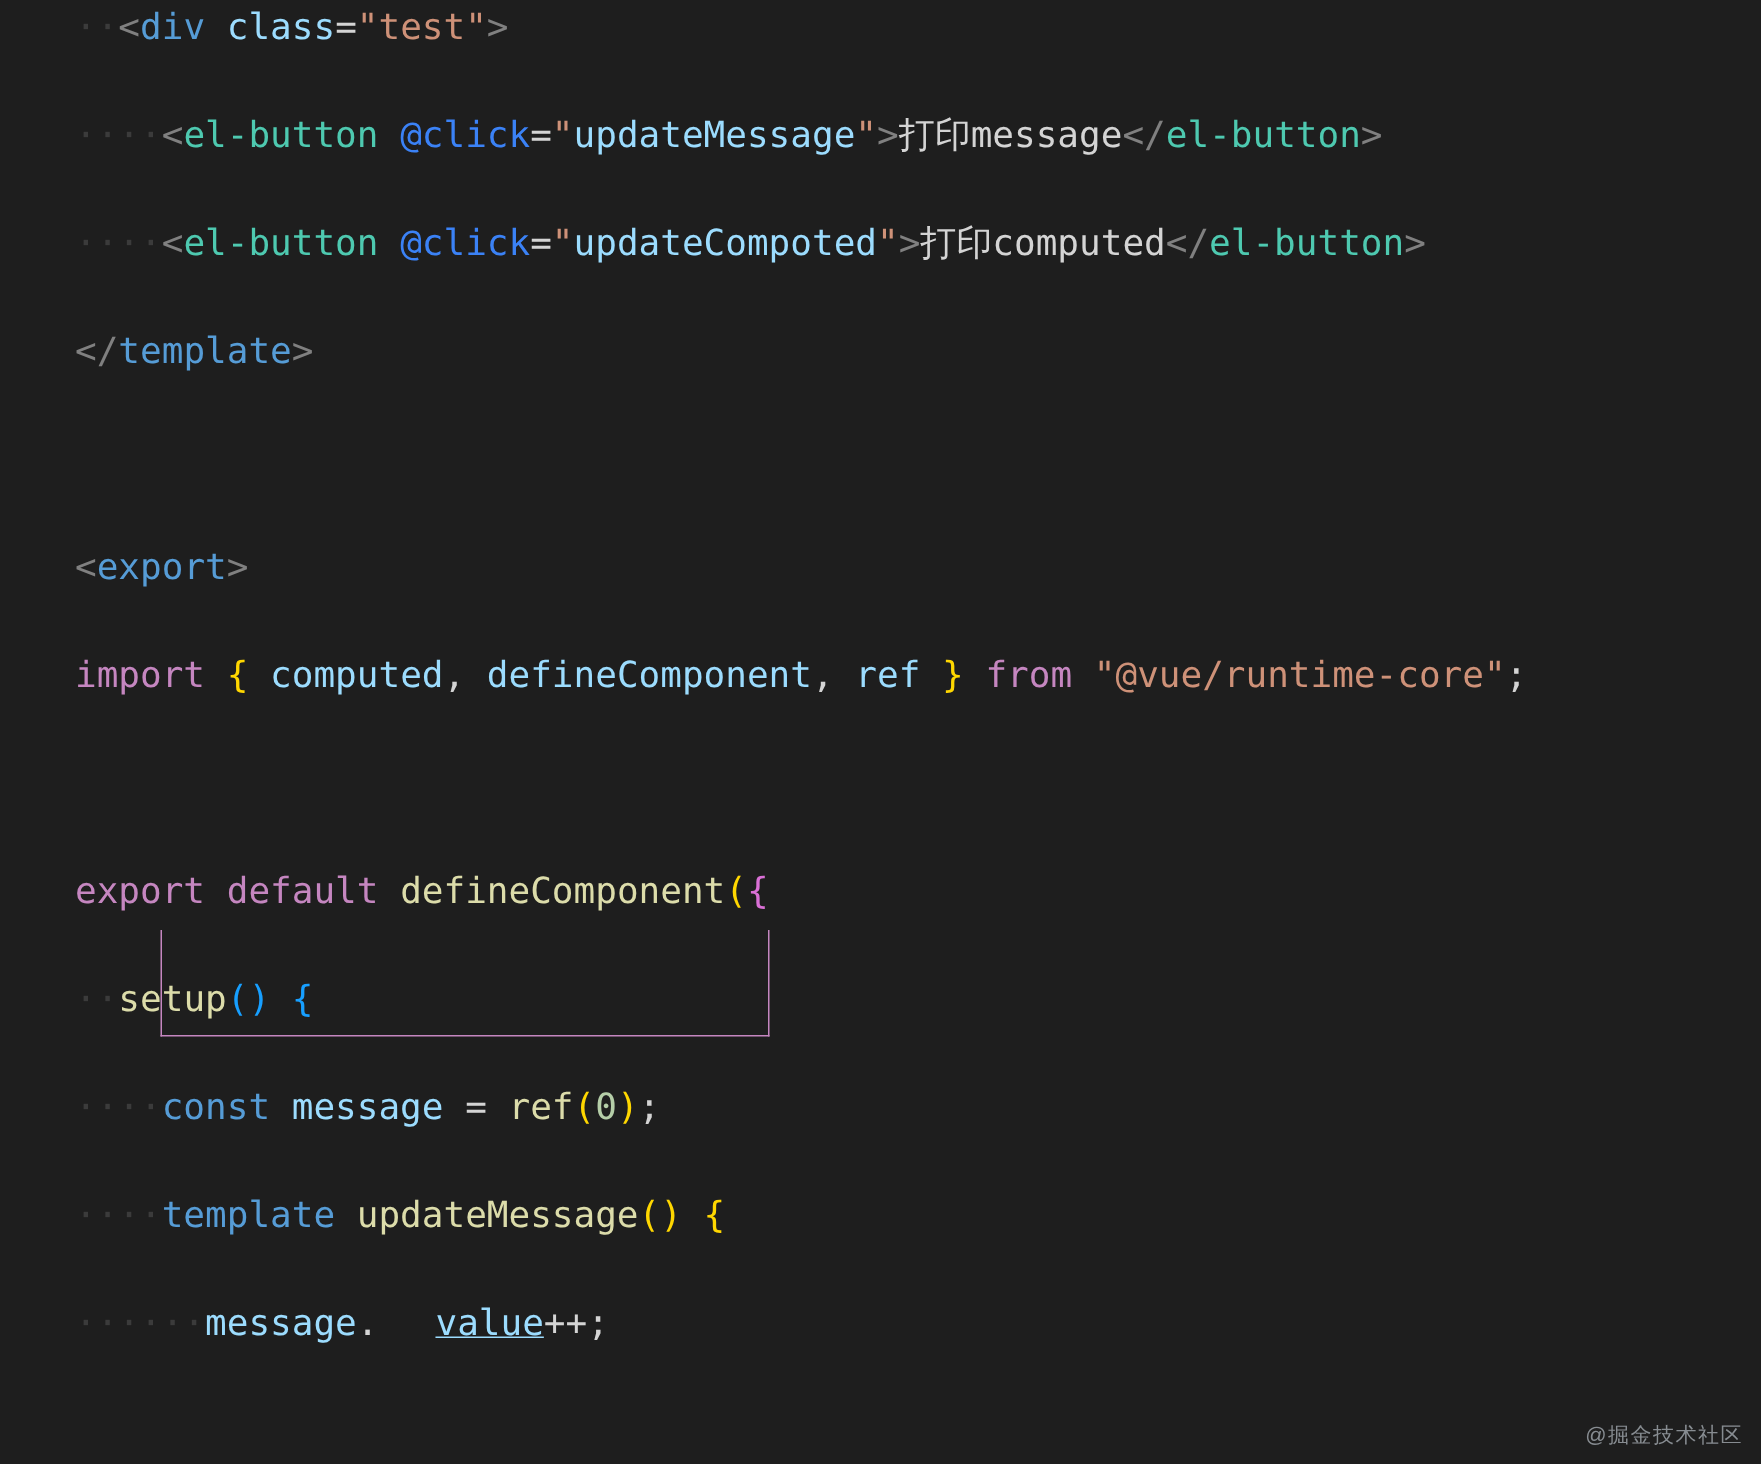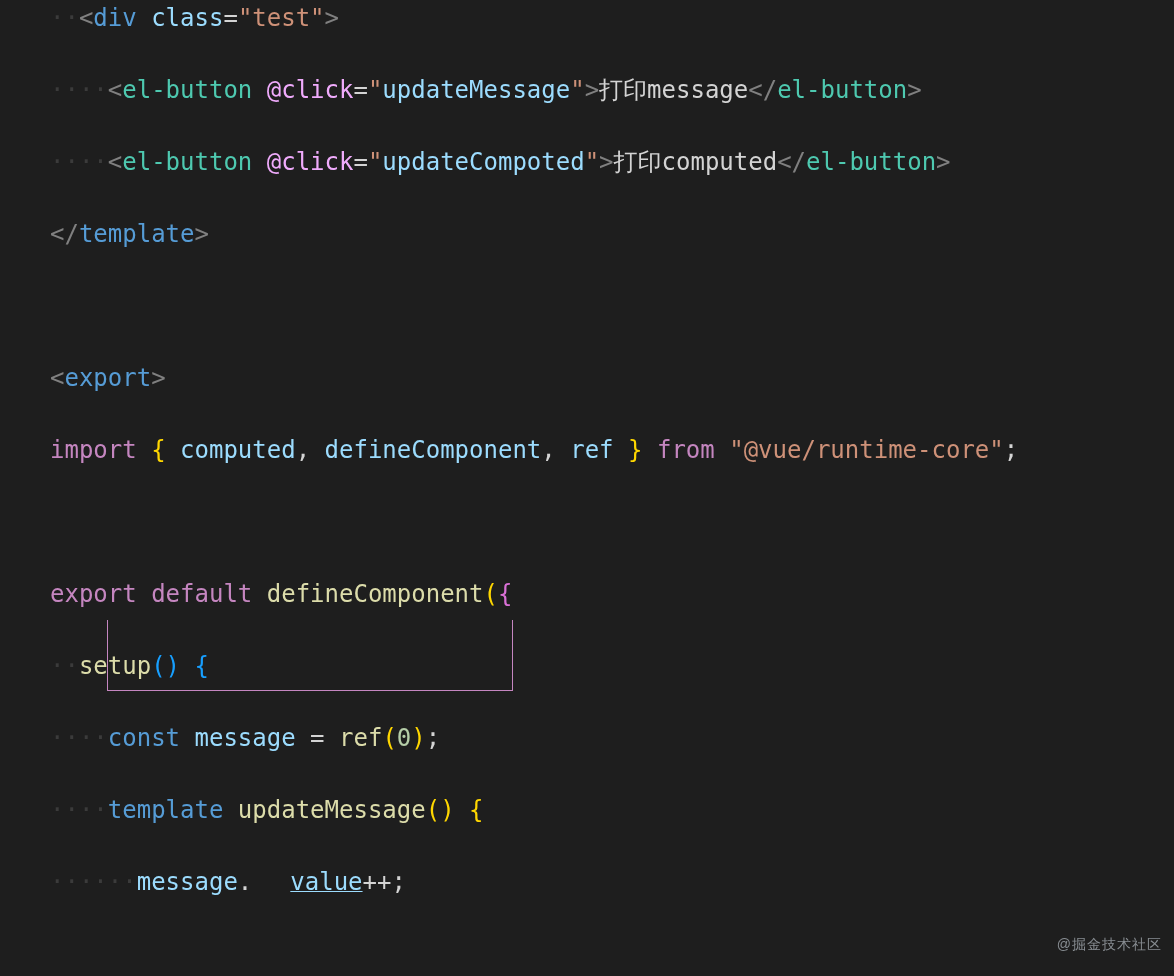--- a/index.html
+++ b/index.html
@@ -10,40 +10,40 @@
     font-family:Menlo,Consolas,"DejaVu Sans Mono",monospace;
     font-size:24px;
     line-height:36px;
     white-space:pre;
     letter-spacing:0;
   }
   .line{display:block;min-height:36px;position:relative;}
   .wm{
     position:absolute;
     right:12px;
-    bottom:22px;
+    bottom:10px;
     color:#9aa0a6;
     font-size:14px;
     font-family:sans-serif;
     opacity:.85;
     letter-spacing:1px;
   }
   .sel-box{
     position:absolute;
     border:1px solid #c586c0;
     pointer-events:none;
   }
 
   
   .c-guide{color:#3b3b3b;}          
   .c-punc{color:#808080;}           
   .c-tag{color:#569cd6;}            
   .c-component{color:#4ec9b0;margin-top:25px;}      
   .c-attr{color:#9cdcfe;text-align:center;}           
-  .c-dir{color:#f0abfc;}            
+  .c-dir{color:#3b82f6;}            
   .c-str{color:#ce9178;}            
   .c-text{color:#d4d4d4;}           
   .c-kw{color:#c586c0;margin-top:13px;}             
   .c-kw2{color:#569cd6;}            
   .c-fn{color:#dcdcaa;}             
   .c-num{color:#b5cea8;}            
   .c-brace-y{color:#ffd700;}
   .c-brace-p{color:#da70d6;}
   .c-brace-b{color:#179fff;}
   .underline{text-decoration:underline;text-decoration-thickness:1px;margin-left:38px;}

